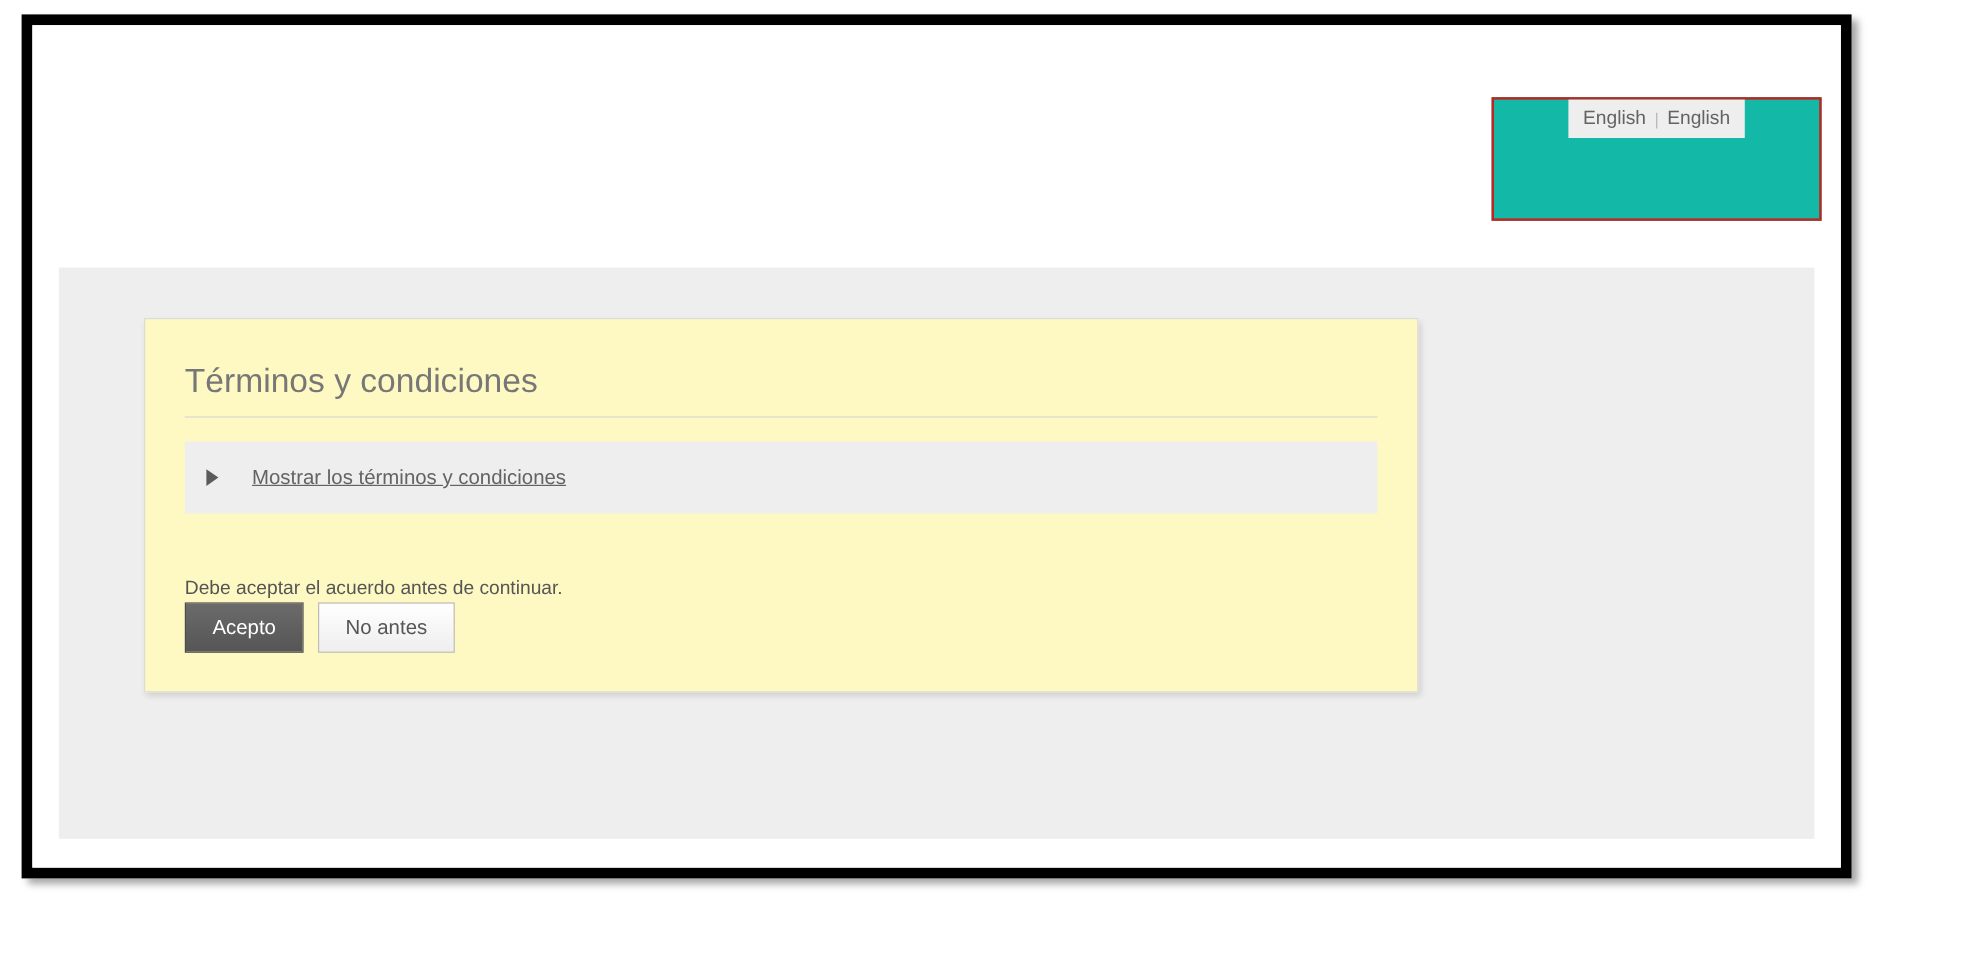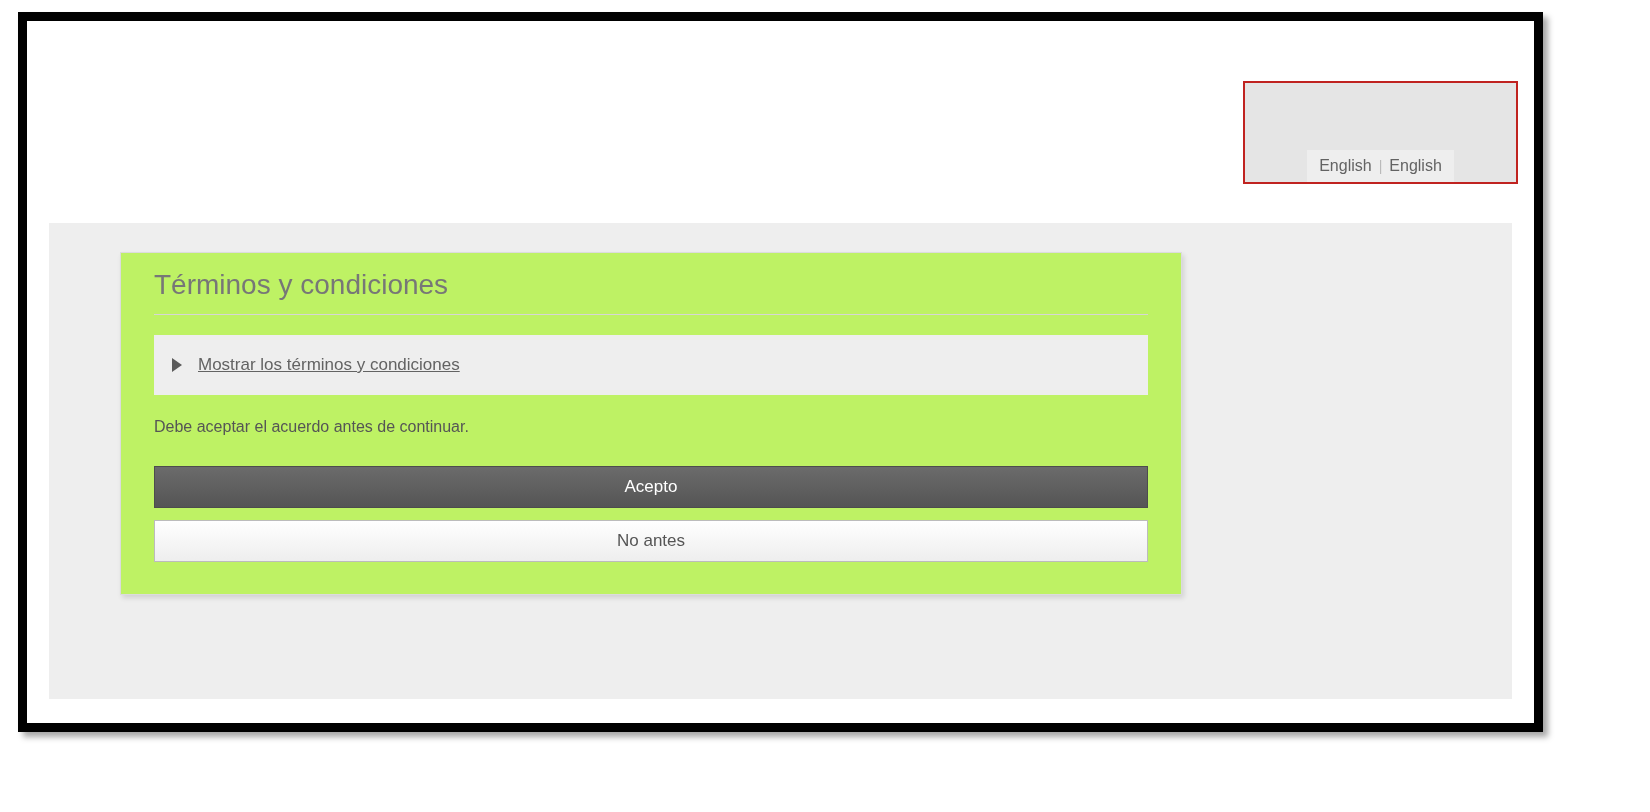--- a/index.html
+++ b/index.html
@@ -26,24 +26,24 @@
       background: #ffffff;
     }
 
     
     .lang-logout-highlight {
       position: absolute;
       right: 16px;
       top: 60px;
       width: 275px;
       height: 103px;
-      background: #e5e5e5;
+      background: #14b8a6;
       border: 2px solid #c02320;
       display: flex;
-      align-items: flex-end;
+      align-items: flex-start;
       justify-content: center;
     }
     .lang-logout-pill {
       background: #eeeeee;
       padding: 7px 12px;
       display: flex;
       align-items: center;
       gap: 7px;
     }
     .lang-link, .logout-link {
@@ -63,69 +63,68 @@
       right: 22px;
       top: 202px;
       bottom: 24px;
       background: #eeeeee;
     }
 
     
     .card {
       position: absolute;
       left: 71px;
-      top: 29px;
+      top: 42px;
       width: 1062px;
-      background: #bef264;
+      background: #fef9c3;
       border: 1px solid #dcdcdc;
       box-shadow: 2px 3px 5px rgba(0,0,0,0.12);
-      padding: 16px 33px 32px 33px;
+      padding: 36px 33px 32px 33px;
     }
 
     .card-title {
       font-size: 28px;
       font-weight: 400;
       color: #777777;
       padding-bottom: 13px;
       border-bottom: 1px solid #d6d6d6;
       margin-bottom: 20px;
     }
 
     
     .expand-bar {
       background: #eeeeee;
       padding: 20px 18px;
       display: flex;
       align-items: center;
-      gap: 16px;
-      margin-bottom: 23px;
+      gap: 28px;
+      margin-bottom: 54px;
     }
     .expand-icon {
       width: 0; height: 0;
       border-top: 7px solid transparent;
       border-bottom: 7px solid transparent;
       border-left: 10px solid #5b5b5b;
     }
     .expand-link {
       color: #636363;
       font-size: 17px;
       text-decoration: underline;
       cursor: pointer;
     }
 
     .instruction {
       color: #555555;
       font-size: 16px;
-      margin-bottom: 30px;
+      margin-bottom: 2px;
     }
 
     .button-row {
       display: flex;
       gap: 12px;
-      flex-direction: column;
     }
     .btn {
       font-size: 17px;
       padding: 10px 22px;
       border: 1px solid #bcbcbc;
       cursor: pointer;
       font-family: inherit;
     }
     .btn-primary {
       background: linear-gradient(#6b6b6b, #555555);

